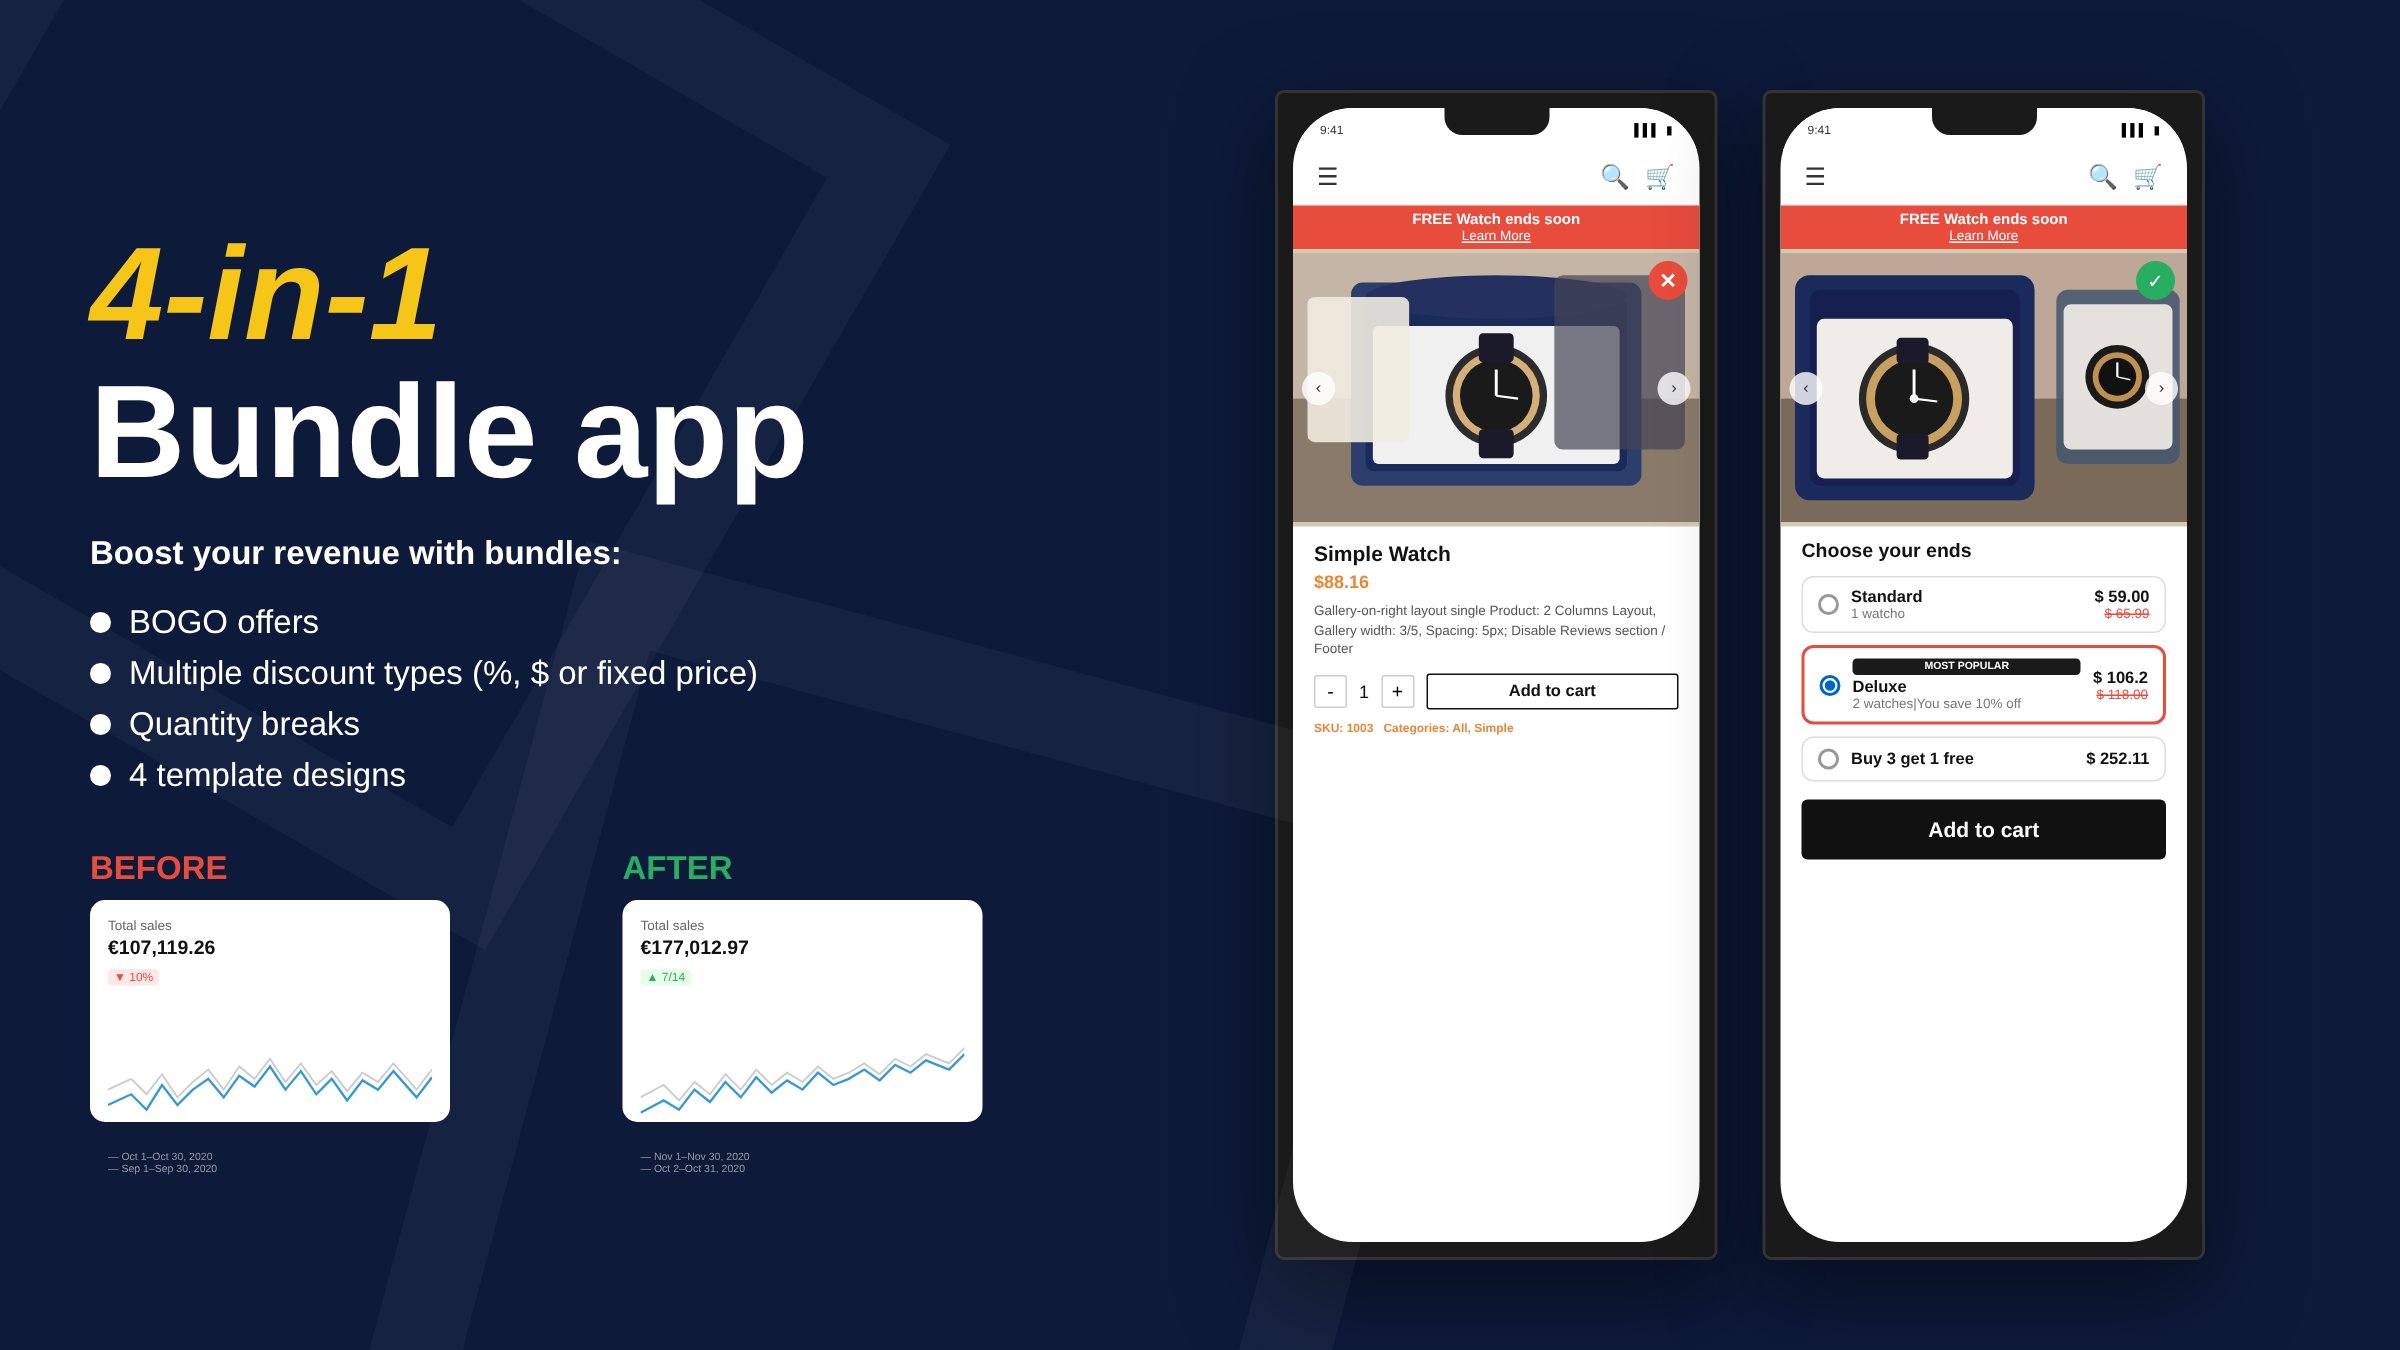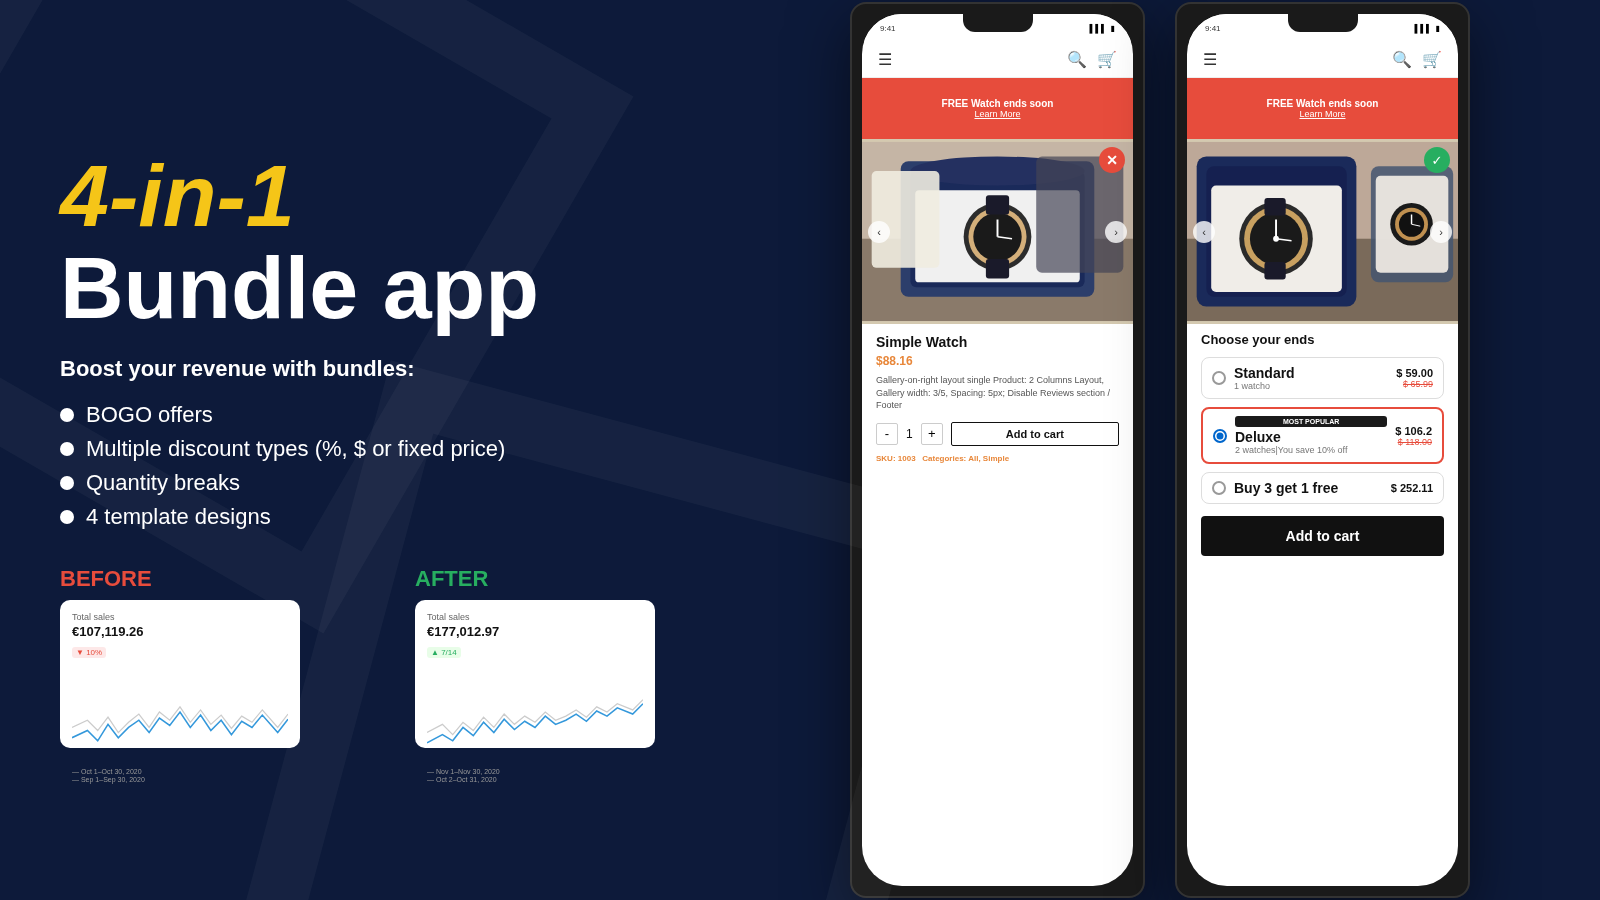--- a/index.html
+++ b/index.html
@@ -169,23 +169,23 @@
       display: flex;
       gap: 30px;
       justify-content: center;
       align-items: center;
       height: 820px;
     }
 
     
     .phone {
       width: 295px;
-      height: 896px;
+      height: 780px;
       background: #1a1a1a;
-      border-radius: 16px;
+      border-radius: 6px;
       padding: 10px;
       position: relative;
       box-shadow: 0 20px 60px rgba(0,0,0,0.5);
       border: 2px solid #333;
     }
 
     .phone-inner {
       width: 100%;
       height: 100%;
       background: white;
@@ -232,21 +232,21 @@
       flex-shrink: 0;
     }
 
     .hamburger { font-size: 16px; color: #333; }
     .phone-header-icons { display: flex; gap: 10px; font-size: 16px; color: #333; }
 
     .promo-banner {
       background: #e74c3c;
       color: white;
       text-align: center;
-      padding: 20px 4px;
+      padding: 4px 4px;
       font-size: 10px;
       font-weight: 700;
       flex-shrink: 0;
     }
 
     .promo-banner .learn-more {
       display: block;
       font-size: 9px;
       text-decoration: underline;
       font-weight: 400;
@@ -427,21 +427,21 @@
       transform: translate(-50%, -50%);
       width: 7px;
       height: 7px;
       border-radius: 50%;
       background: #0066cc;
     }
 
     .offer-info { flex: 1; }
 
     .offer-name {
-      font-size: 14px;
+      font-size: 11px;
       font-weight: 700;
       color: #111;
     }
 
     .offer-sub {
       font-size: 9px;
       color: #777;
     }
 
     .offer-price-col { text-align: right; }

